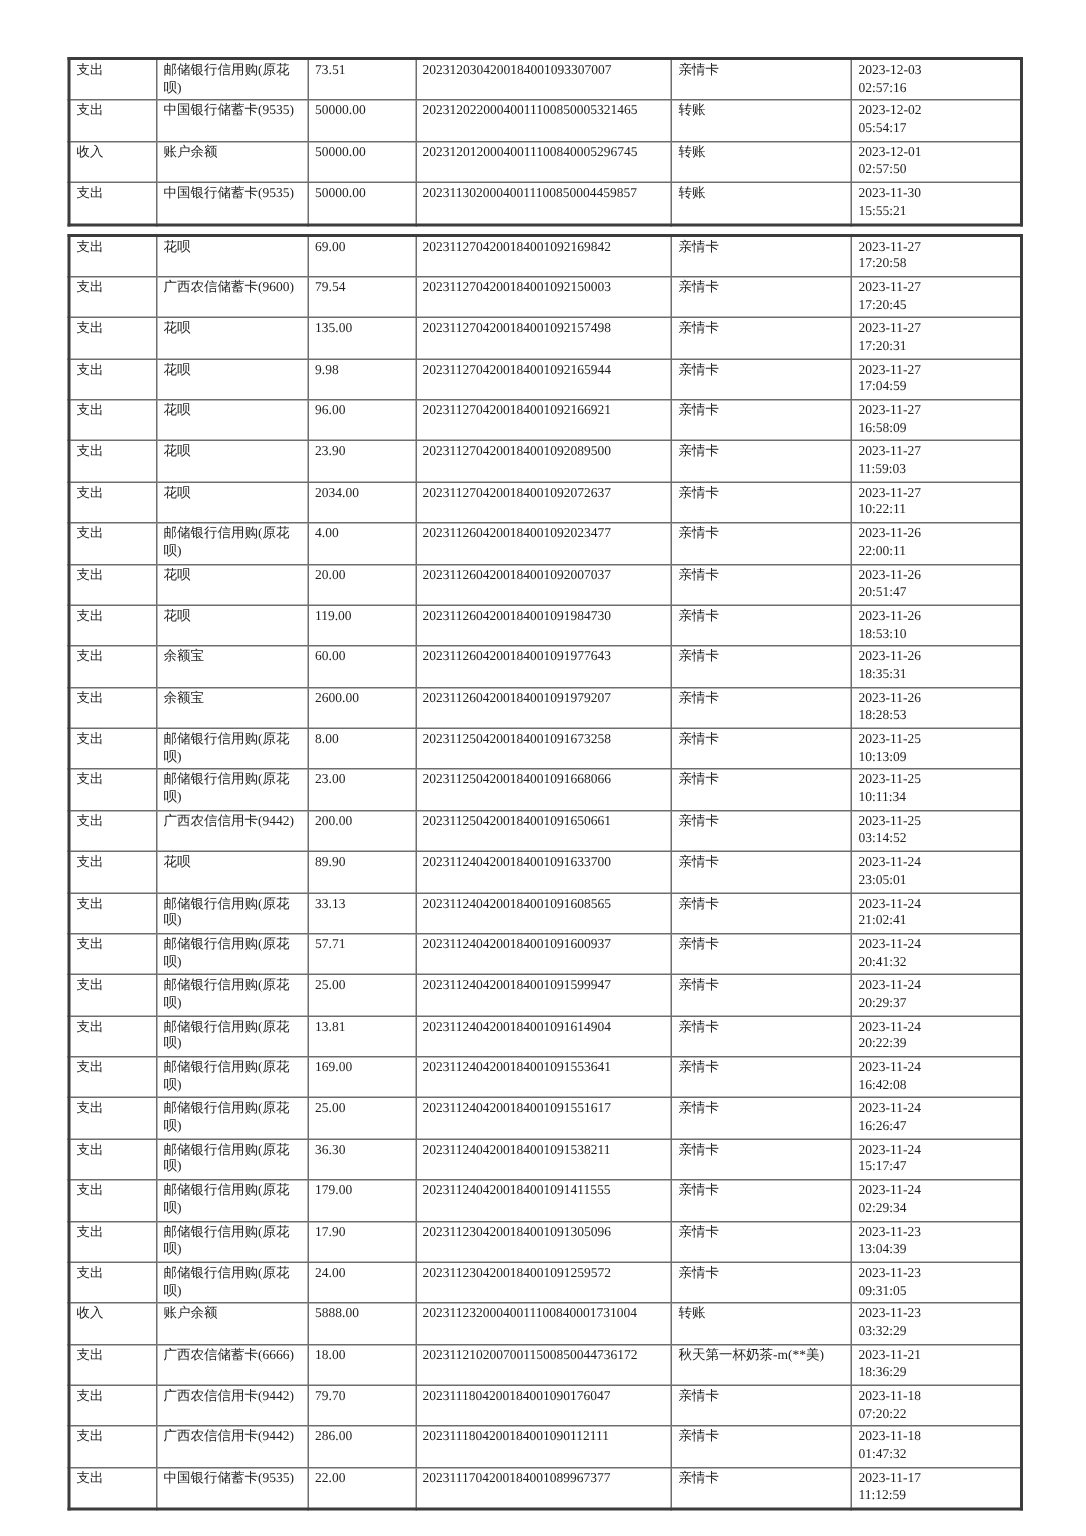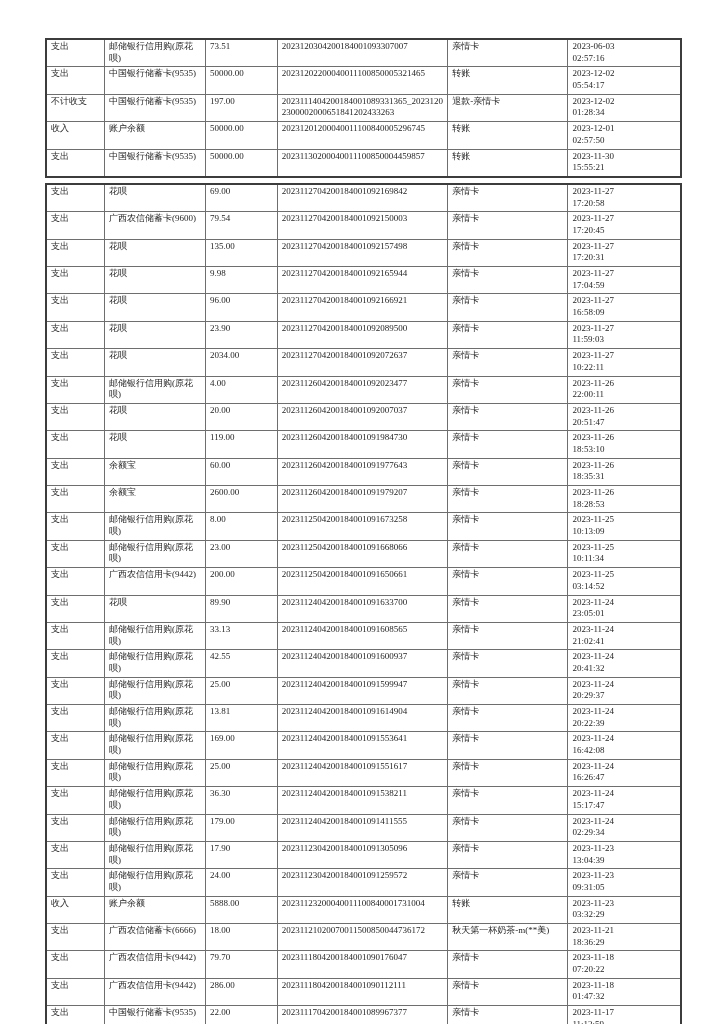--- a/index.html
+++ b/index.html
@@ -65,40 +65,31 @@
           <col class="w-note">
           <col class="w-time">
         </colgroup>
         <tbody>
           <tr>
     <td class="c-type">支出</td>
     <td class="c-account">邮储银行信用购(原花呗)</td>
     <td class="c-amount">73.51</td>
     <td class="c-id">2023120304200184001093307007</td>
     <td class="c-note">亲情卡</td>
-    <td class="c-time">2023-06-03
+    <td class="c-time">2023-12-03
 02:57:16</td>
   </tr>
           <tr>
     <td class="c-type">支出</td>
     <td class="c-account">中国银行储蓄卡(9535)</td>
     <td class="c-amount">50000.00</td>
     <td class="c-id">20231202200040011100850005321465</td>
     <td class="c-note">转账</td>
     <td class="c-time">2023-12-02
 05:54:17</td>
-  </tr>
-          <tr>
-    <td class="c-type">不计收支</td>
-    <td class="c-account">中国银行储蓄卡(9535)</td>
-    <td class="c-amount">197.00</td>
-    <td class="c-id">2023111404200184001089331365_20231202300002000651841202433263</td>
-    <td class="c-note">退款-亲情卡</td>
-    <td class="c-time">2023-12-02
-01:28:34</td>
   </tr>
           <tr>
     <td class="c-type">收入</td>
     <td class="c-account">账户余额</td>
     <td class="c-amount">50000.00</td>
     <td class="c-id">20231201200040011100840005296745</td>
     <td class="c-note">转账</td>
     <td class="c-time">2023-12-01
 02:57:50</td>
   </tr>
@@ -272,21 +263,21 @@
     <td class="c-account">邮储银行信用购(原花呗)</td>
     <td class="c-amount">33.13</td>
     <td class="c-id">2023112404200184001091608565</td>
     <td class="c-note">亲情卡</td>
     <td class="c-time">2023-11-24
 21:02:41</td>
   </tr>
           <tr>
     <td class="c-type">支出</td>
     <td class="c-account">邮储银行信用购(原花呗)</td>
-    <td class="c-amount">42.55</td>
+    <td class="c-amount">57.71</td>
     <td class="c-id">2023112404200184001091600937</td>
     <td class="c-note">亲情卡</td>
     <td class="c-time">2023-11-24
 20:41:32</td>
   </tr>
           <tr>
     <td class="c-type">支出</td>
     <td class="c-account">邮储银行信用购(原花呗)</td>
     <td class="c-amount">25.00</td>
     <td class="c-id">2023112404200184001091599947</td>

